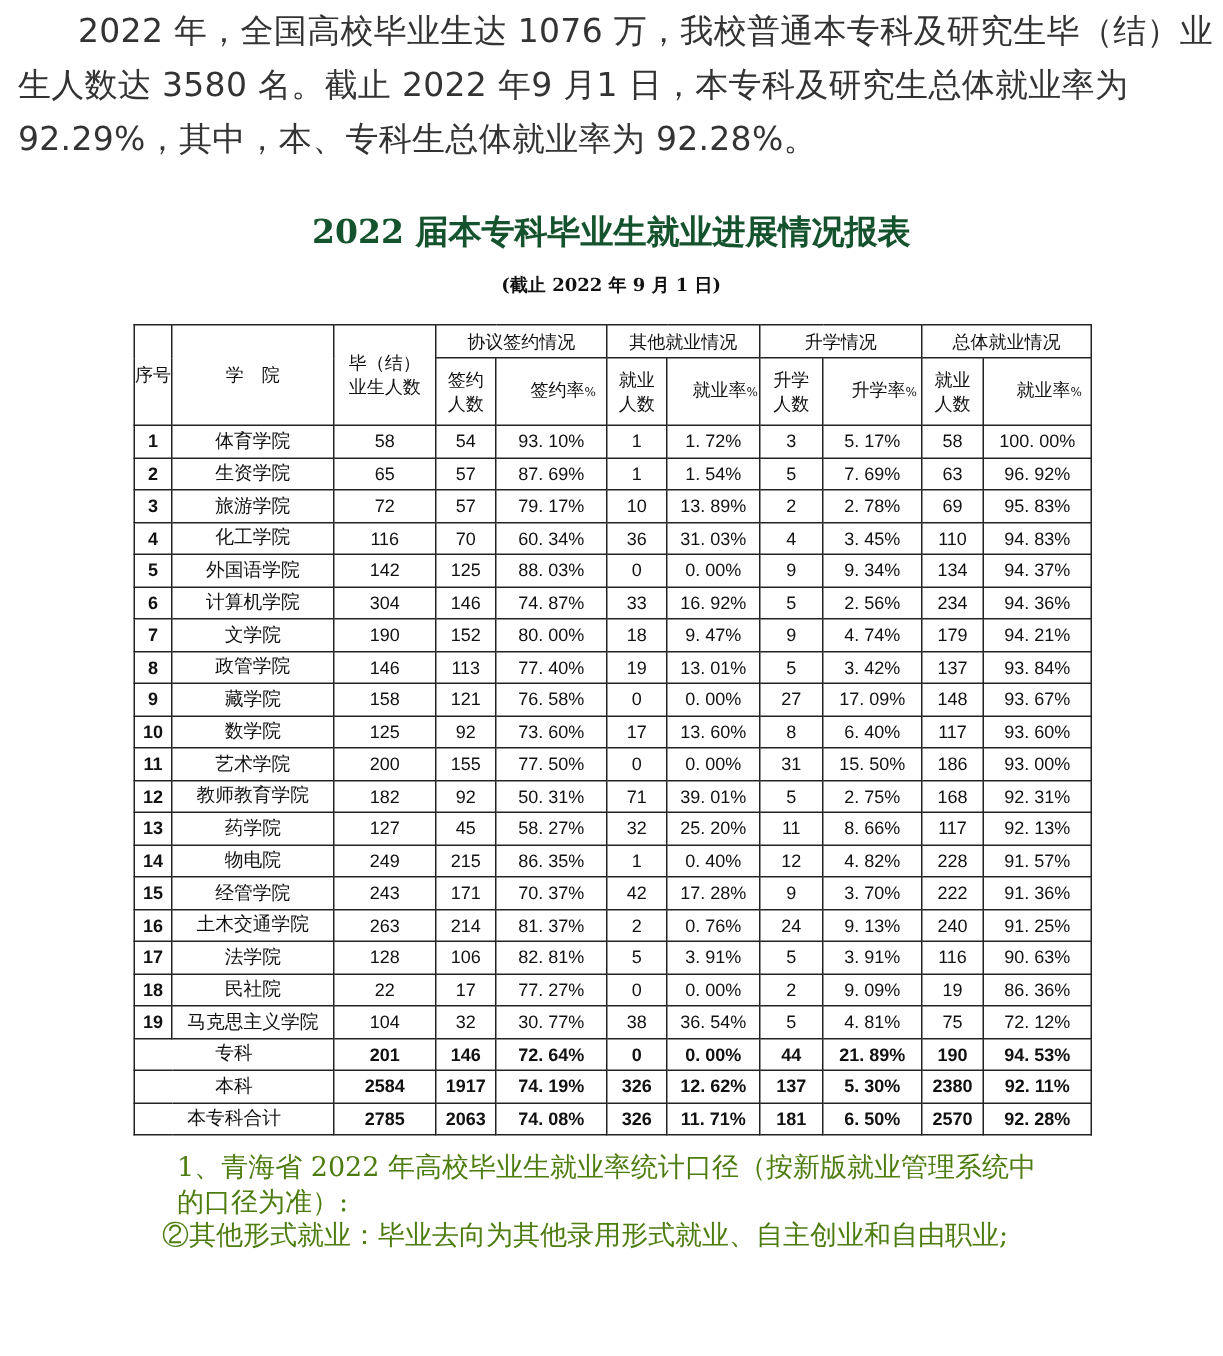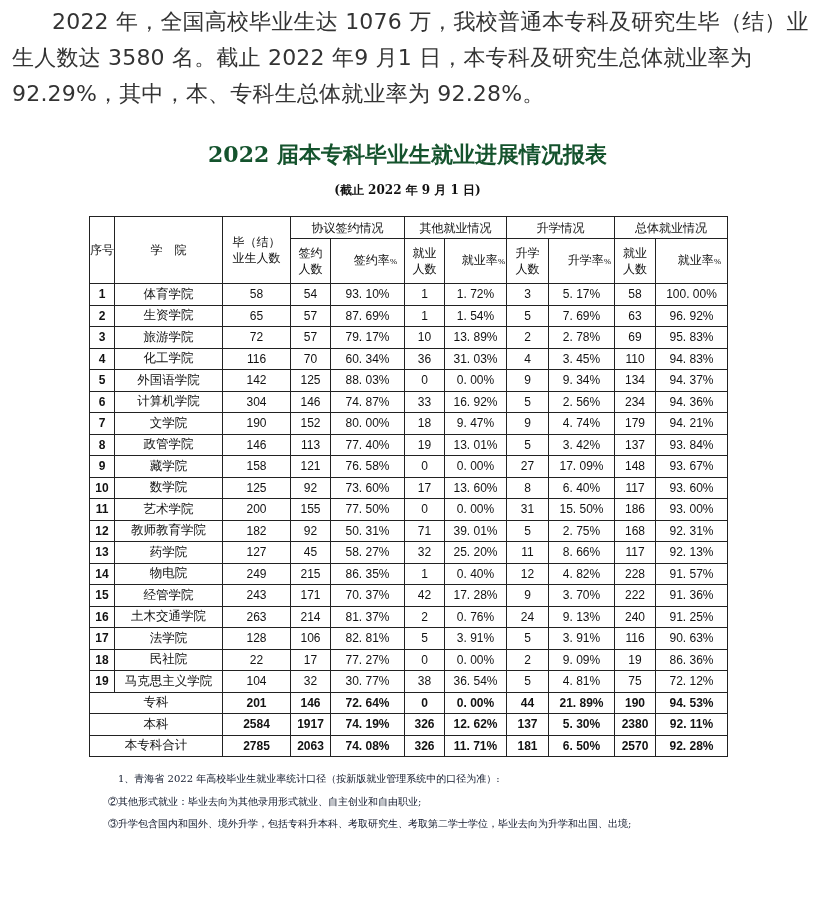--- a/index.html
+++ b/index.html
@@ -40,21 +40,21 @@
   table.report tbody td { height: 20.5px; }
   td.num { font-weight: bold; font-size: 12px; }
   td.college { font-family: Liberation Mono, monospace; font-size: 12.5px; }
   td.rate { text-align: right; padding-right: 6px; }
   tr.total td { font-weight: bold; }
   tr.total td.label { font-family: "DejaVu Serif", "Liberation Serif", serif; font-weight: normal; font-size: 12.5px; }
   table.report { border: 1.5px solid #111; }
   .notes {
     position: absolute; left: 108px; top: 768px; width: 600px;
     font-family: "DejaVu Serif", "Liberation Serif", serif;
-    font-size: 10px; line-height: 22.5px; color: #0f172a;
+    font-size: 18px; line-height: 22.5px; color: #4d7c0f;
   }
   .notes .n1 { padding-left: 10px; }
 </style>
 </head>
 <body>
 
 <div class="intro">2022 年，全国高校毕业生达 1076 万，我校普通本专科及研究生毕（结）业生人数达 3580 名。截止 2022 年9 月1 日，本专科及研究生总体就业率为 92.29%，其中，本、专科生总体就业率为 92.28%。</div>
 
 <div class="report-title">2022 届本专科毕业生就业进展情况报表</div>
 <div class="report-subtitle">(截止 2022 年 9 月 1 日)</div>
@@ -377,14 +377,13 @@
         <td class="rate">6. 50%</td>
         <td>2570</td>
         <td class="rate">92. 28%</td>
       </tr>
     </tbody>
 </table>
 
 <div class="notes">
   <div class="n1">1、青海省 2022 年高校毕业生就业率统计口径（按新版就业管理系统中的口径为准）:</div>
   <div>②其他形式就业：毕业去向为其他录用形式就业、自主创业和自由职业;</div>
-  <div>③升学包含国内和国外、境外升学，包括专科升本科、考取研究生、考取第二学士学位，毕业去向为升学和出国、出境;</div>
 </div>
 
 </body></html>

